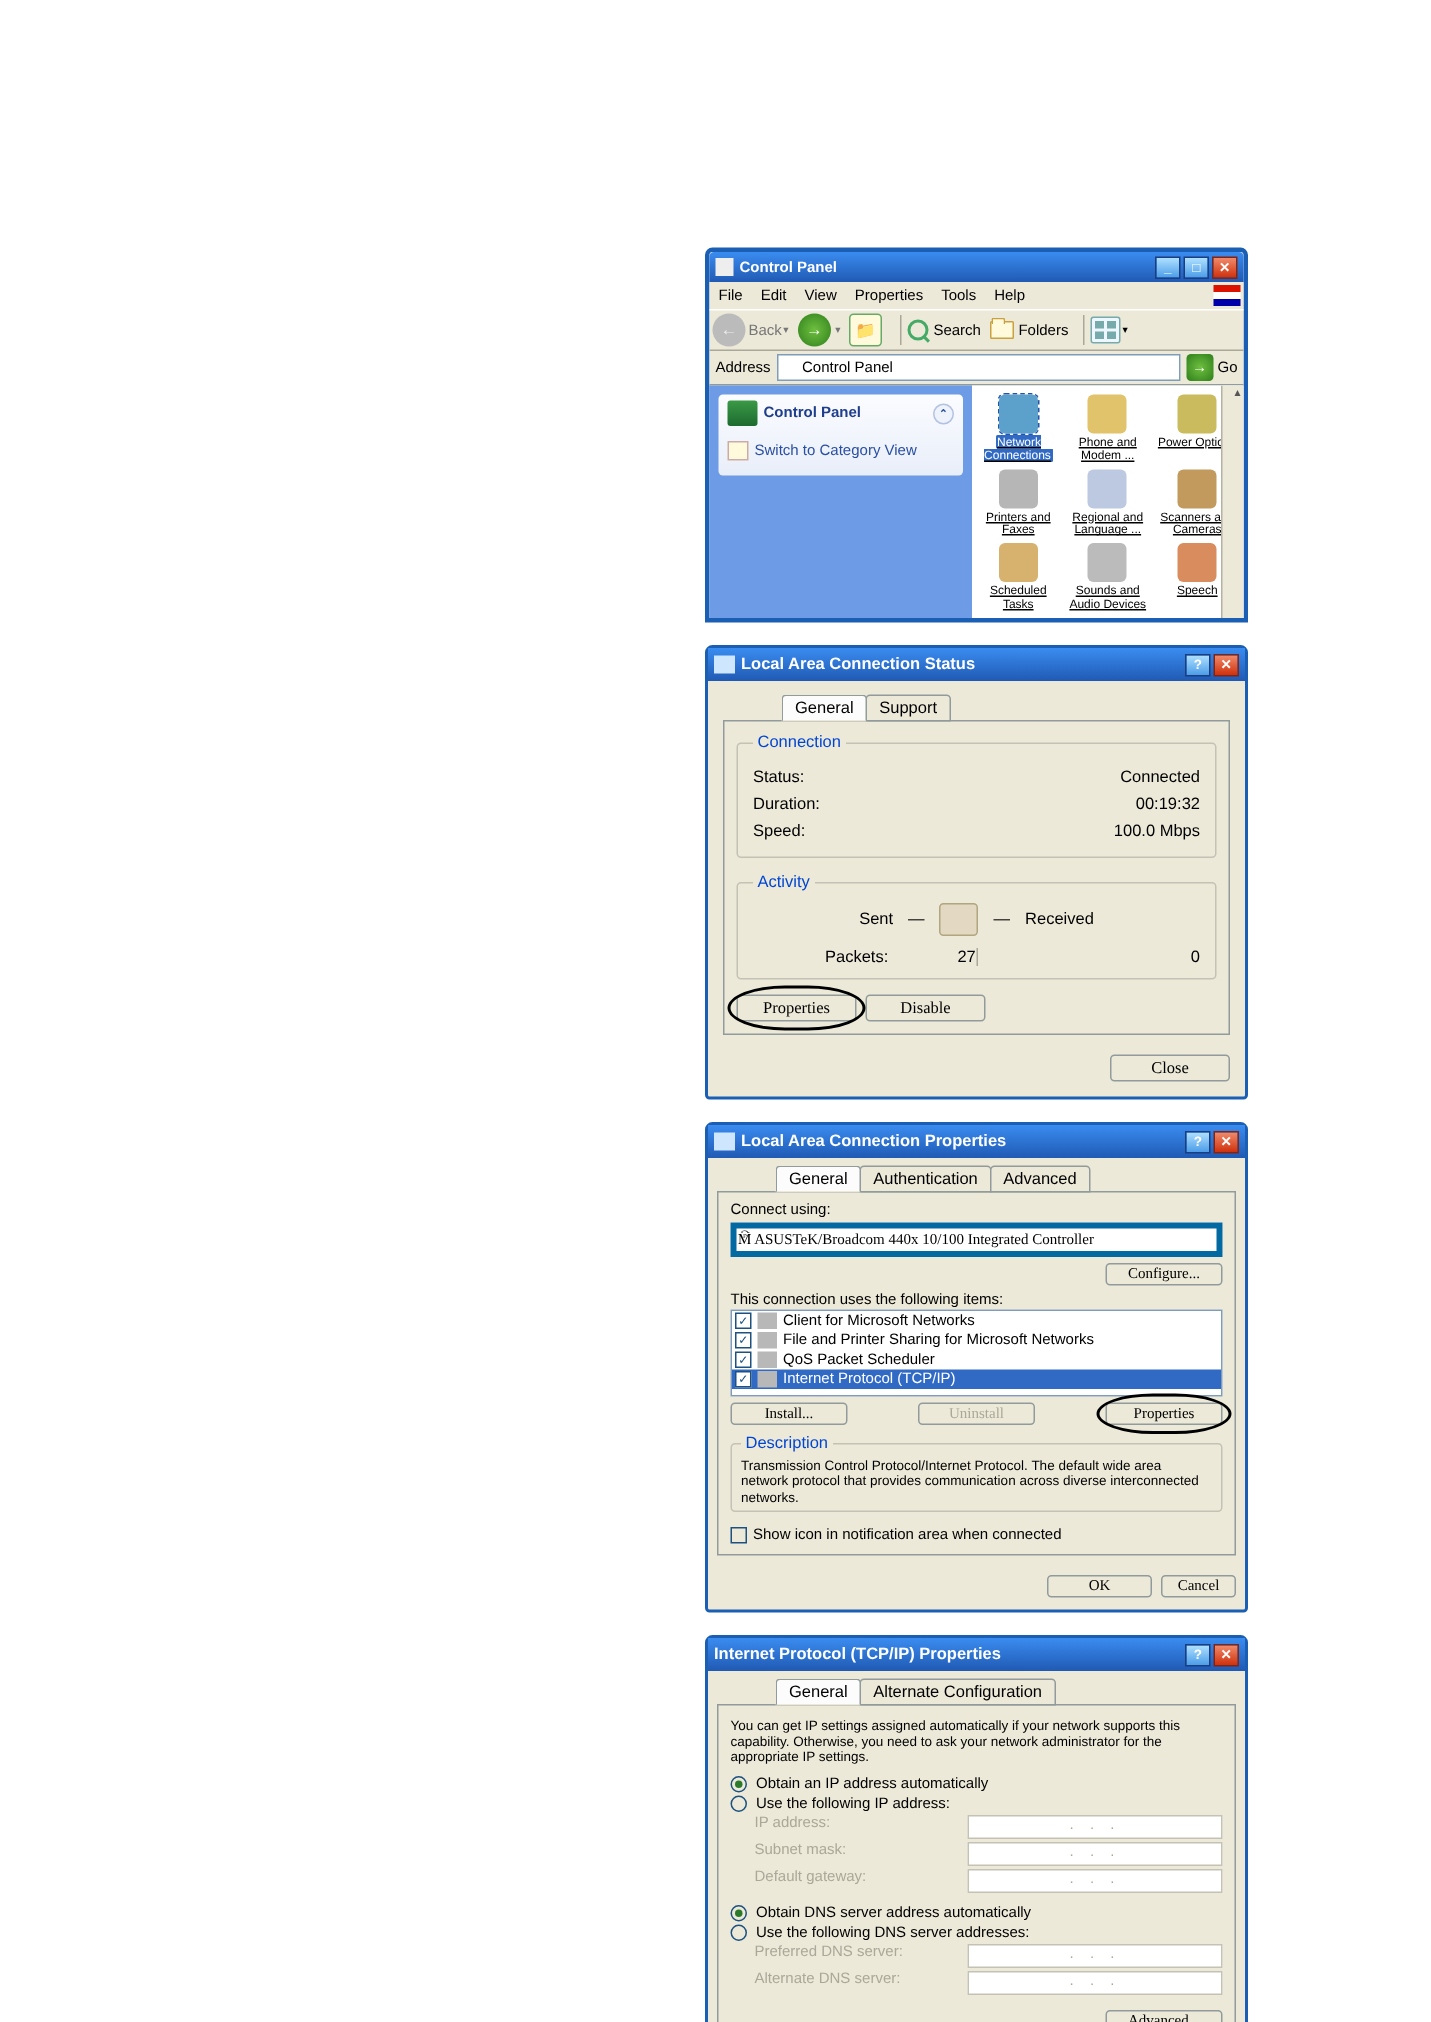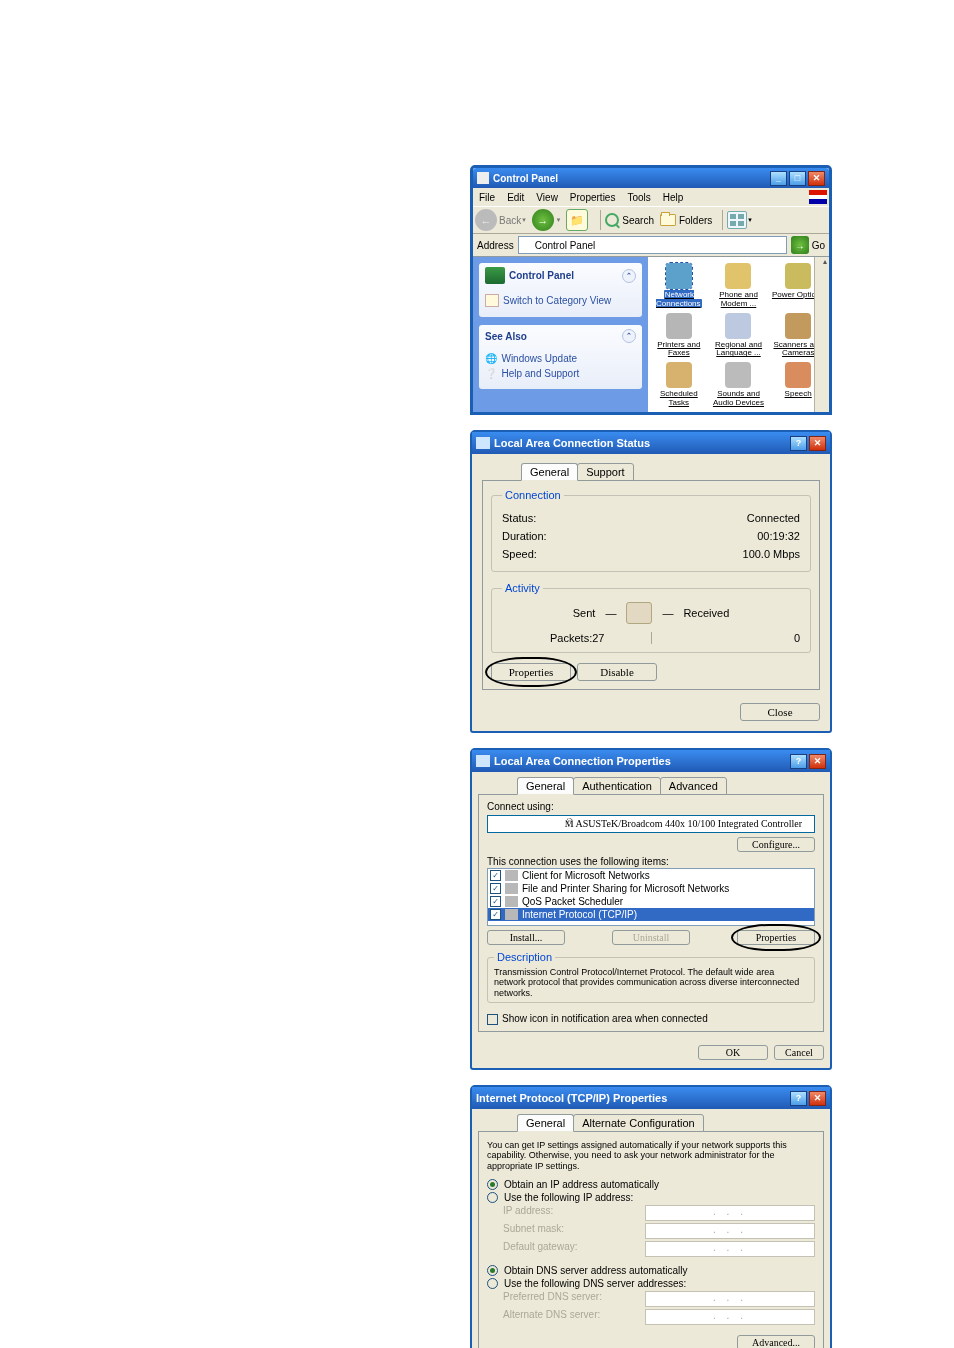--- a/index.html
+++ b/index.html
@@ -86,21 +86,21 @@
   .act-ic{width:26px;height:22px;background:#e3d9c2;border:1px solid #b0a67f;border-radius:3px;}
   .pkt-row{display:grid;grid-template-columns:1fr auto 1fr;align-items:center;}
   .pkt-row .mid{border-left:1px solid #aca899;height:12px;margin:0 auto;}
 
   .btn { font: 11px Tahoma; padding: 2px 0; width: 80px; text-align: center; background: #ece9d8; border: 1px solid #919b9c; border-radius: 3px; }
   .btn-row { display: flex; gap: 6px; }
   .push-right { display:flex; justify-content:flex-end; margin-top:13px; }
   .circled{position:relative;display:inline-block;}
   .circled::after{content:'';position:absolute;left:-6px;top:-6px;right:-6px;bottom:-6px;border:2px solid #000;border-radius:50%/60%;}
 
-  .txtbox { border:1px solid #0369a1; background:#fff; padding:2px 12px; font:10px Tahoma; width:100%;text-align:right; }
+  .txtbox { border:4px solid #0369a1; background:#fff; padding:2px 1px; font:10px Tahoma; width:100%; }
   .listbox{border:1px solid #7f9db9;background:#fff;height:58px;font-size:10px;overflow:hidden;}
   .listbox .li{display:flex;align-items:center;gap:4px;padding:1px 2px;}
   .listbox .chk{width:11px;height:11px;border:1px solid #1c5180;display:flex;align-items:center;justify-content:center;font-size:8px;color:#1c5180;background:#fff;}
   .listbox .li-ic{width:13px;height:11px;background:#b8b8b8;}
   .listbox .sel{background:#316ac5;color:#fff;}
 
   .small{font-size:10px;line-height:1.2;}
   .small2{font-size:9px;line-height:1.15;}
   .gray{color:#aca899;}
   .radio-row{display:flex;align-items:center;gap:6px;font-size:10px;margin:2px 0;}
@@ -187,30 +187,20 @@
               <span class="hd-fold"></span>
               <span>Control Panel</span>
               <span class="collapse-ic">⌃</span>
             </div>
           <div class="cp-task-bd">
               <a class="cp-task-bd-item">
                 <span>Switch to Category View</span>
               </a>
             </div>
         </div>
-        <div class="cp-task">
-          <div class="cp-task-hd">
-              <span>See Also</span>
-              <span class="collapse-ic">⌃</span>
-            </div>
-          <div class="cp-task-bd">
-            <a>🌐 <span>Windows Update</span></a>
-            <a>❔ <span>Help and Support</span></a>
-          </div>
-        </div>
       </div>
       <div class="cp-icons">
         <div class="cp-item sel"><div class="ic ic-net ic-net-sel"></div><span class="lbl">Network Connections</span></div>
         <div class="cp-item"><div class="ic ic-pm"></div><span>Phone and Modem ...</span></div>
         <div class="cp-item"><div class="ic ic-pw"></div><span>Power Options</span></div>
         <div class="cp-item"><div class="ic ic-pf"></div><span>Printers and Faxes</span></div>
         <div class="cp-item"><div class="ic ic-rl"></div><span>Regional and Language ...</span></div>
         <div class="cp-item"><div class="ic ic-sc"></div><span>Scanners and Cameras</span></div>
         <div class="cp-item"><div class="ic ic-st"></div><span>Scheduled Tasks</span></div>
         <div class="cp-item"><div class="ic ic-sa"></div><span>Sounds and Audio Devices</span></div>
@@ -251,21 +241,21 @@
         <fieldset class="xp">
           <legend>Activity</legend>
           <div class="act-row">
             <span>Sent</span>
             <span>—</span>
             <span class="act-ic"></span>
             <span>—</span>
             <span>Received</span>
           </div>
           <div class="pkt-row" style="margin-top:8px;">
-            <div style="display:flex;padding-left:48px;">
+            <div style="display:flex;justify-content:space-between;padding-left:48px;">
                 <span>Packets:</span>
                 <span>27</span>
               </div>
             <div class="mid"></div>
             <div style="text-align:right;"><span>0</span></div>
           </div>
         </fieldset>
         <div class="btn-row">
           <span class="circled"><button class="btn">Properties</button></span>
           <button class="btn">Disable</button>

